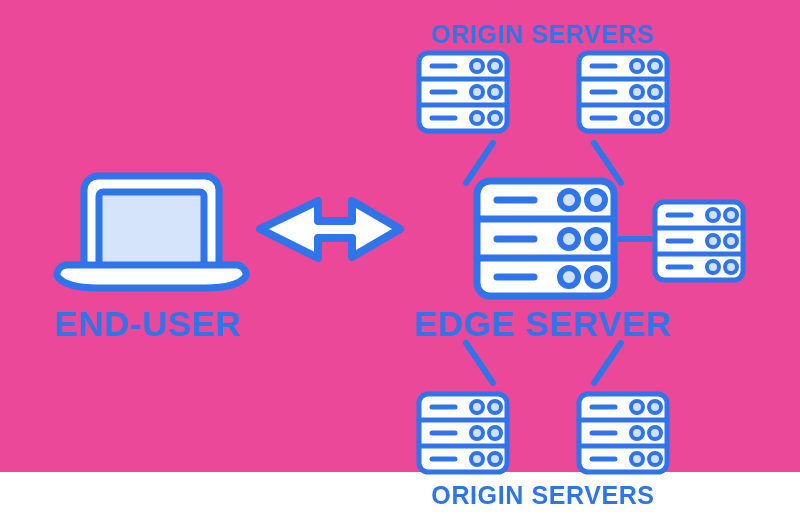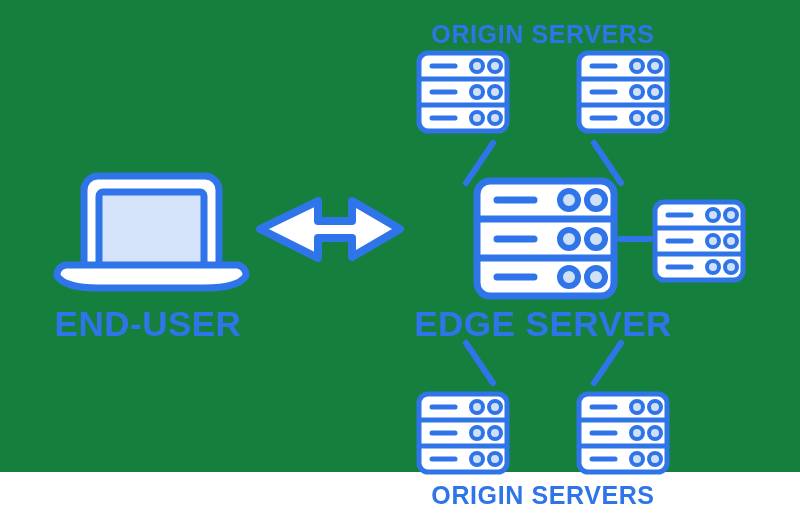--- a/index.html
+++ b/index.html
@@ -10,21 +10,21 @@
   body {
     width: 800px;
     height: 530px;
     overflow: hidden;
     font-family: "Liberation Sans", sans-serif;
   }
   #diagram-root {
     position: relative;
     width: 800px;
     height: 472px;
-    background: #15803d;
+    background: #ec4899;
   }
   svg#cdn-diagram {
     display: block;
     width: 800px;
     height: 530px;
   }
   .label-text {
     font-family: "Liberation Sans", sans-serif;
     font-weight: bold;
     fill: #2f74e8;

